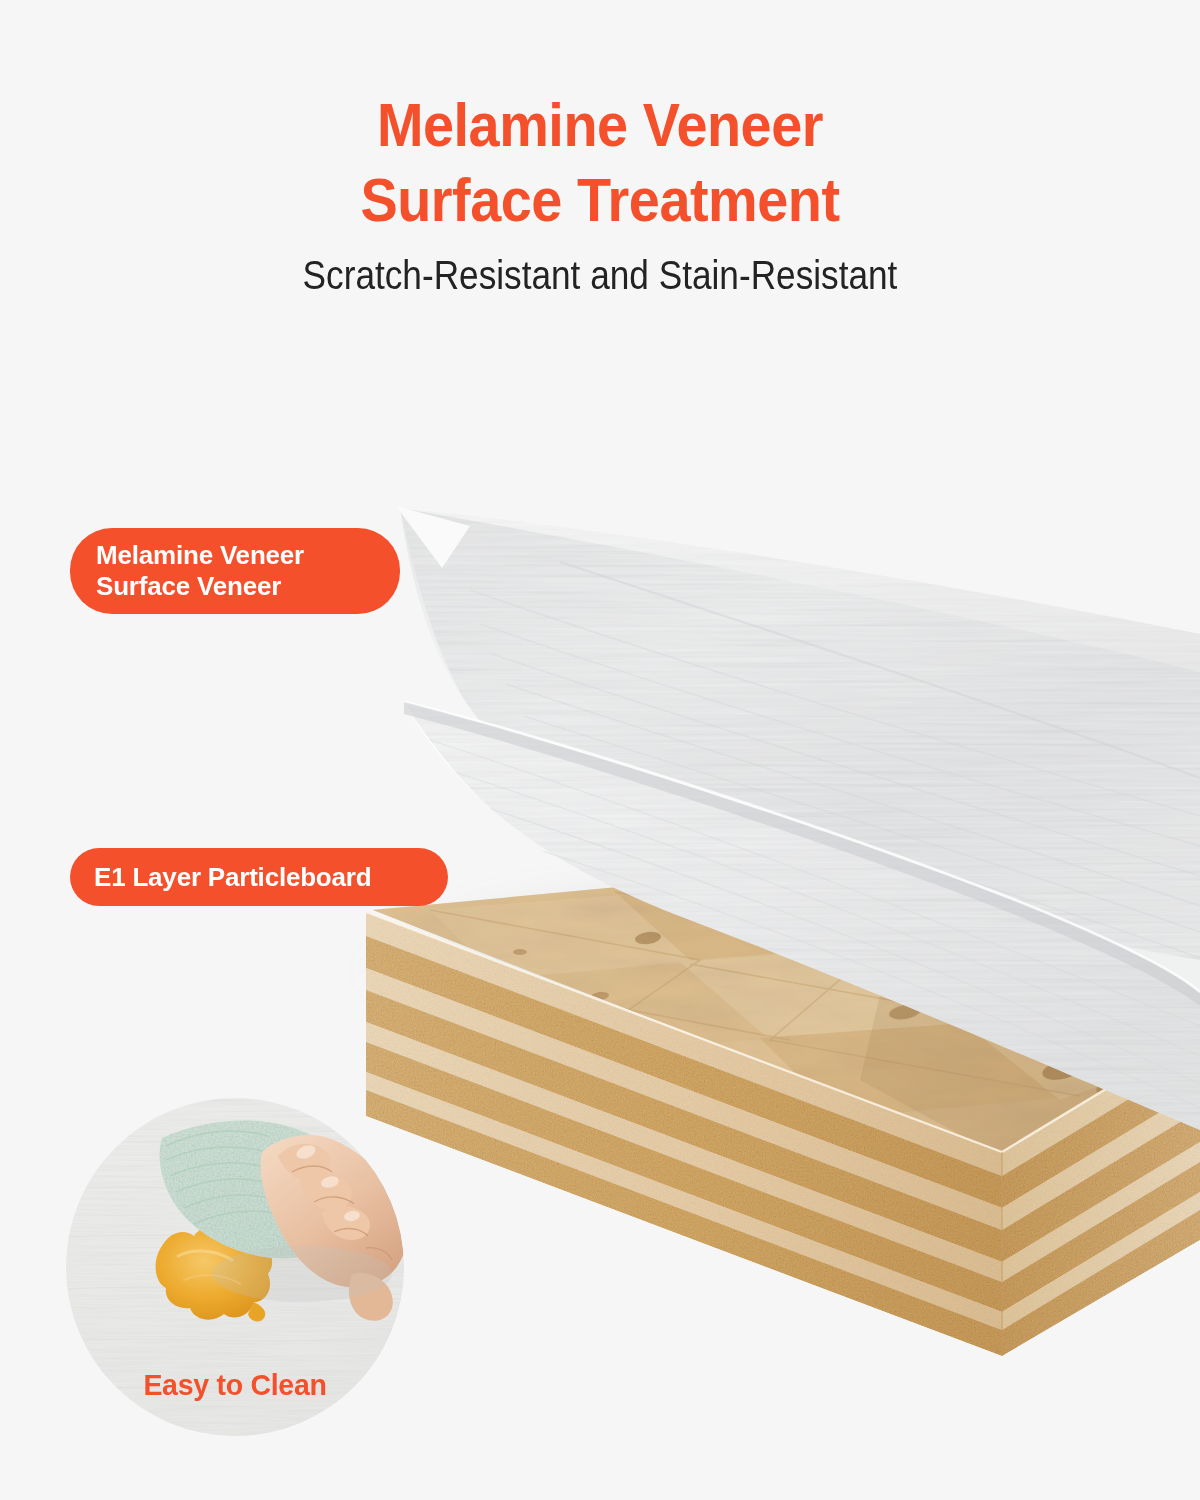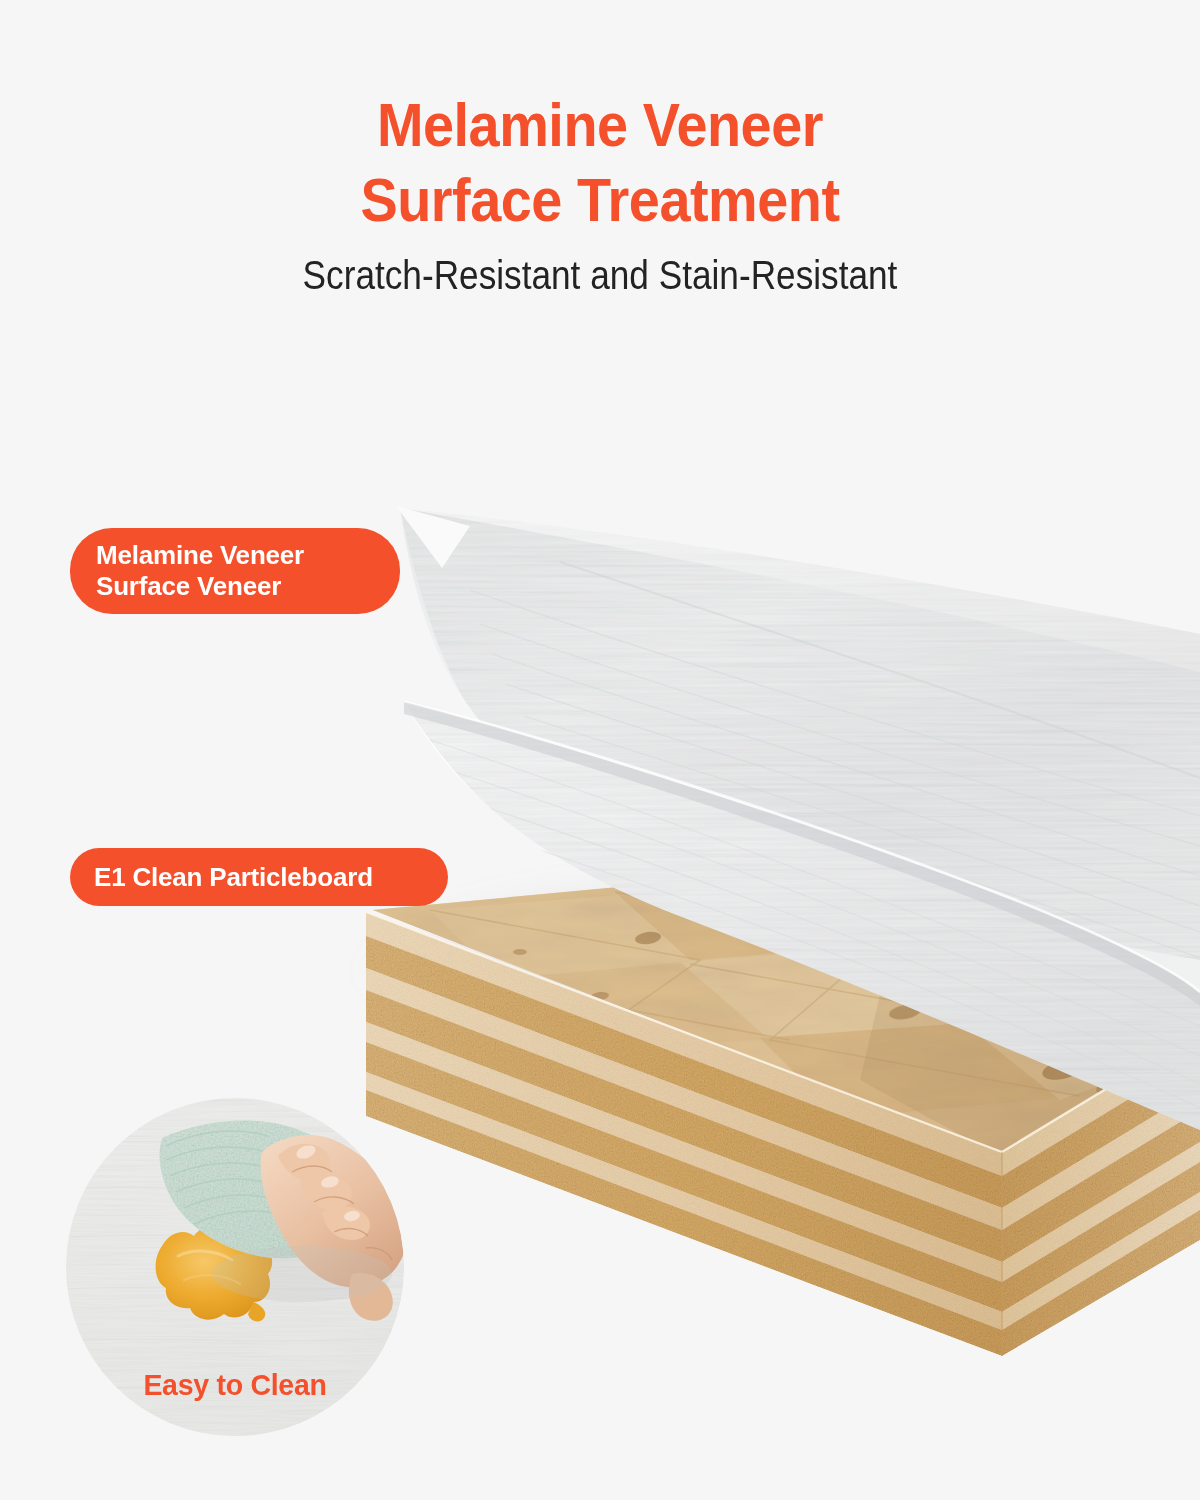--- a/index.html
+++ b/index.html
@@ -340,21 +340,21 @@
   </div>
 
   <div class="badge" id="badge-veneer">
     <div>
       <span>Melamine Veneer</span>
       <span>Surface Veneer</span>
     </div>
   </div>
 
   <div class="badge" id="badge-board">
-    <span>E1 Clean Particleboard</span>
+    <span>E1 Layer Particleboard</span>
   </div>
 
   <div class="clean-circle">
     <svg viewBox="0 0 338 338">
       <defs>
         <linearGradient id="tableG" x1="0" y1="0" x2="0.4" y2="1">
           <stop offset="0" stop-color="#f2f2f1"></stop>
           <stop offset="0.5" stop-color="#e9e9e7"></stop>
           <stop offset="1" stop-color="#dededc"></stop>
         </linearGradient>

